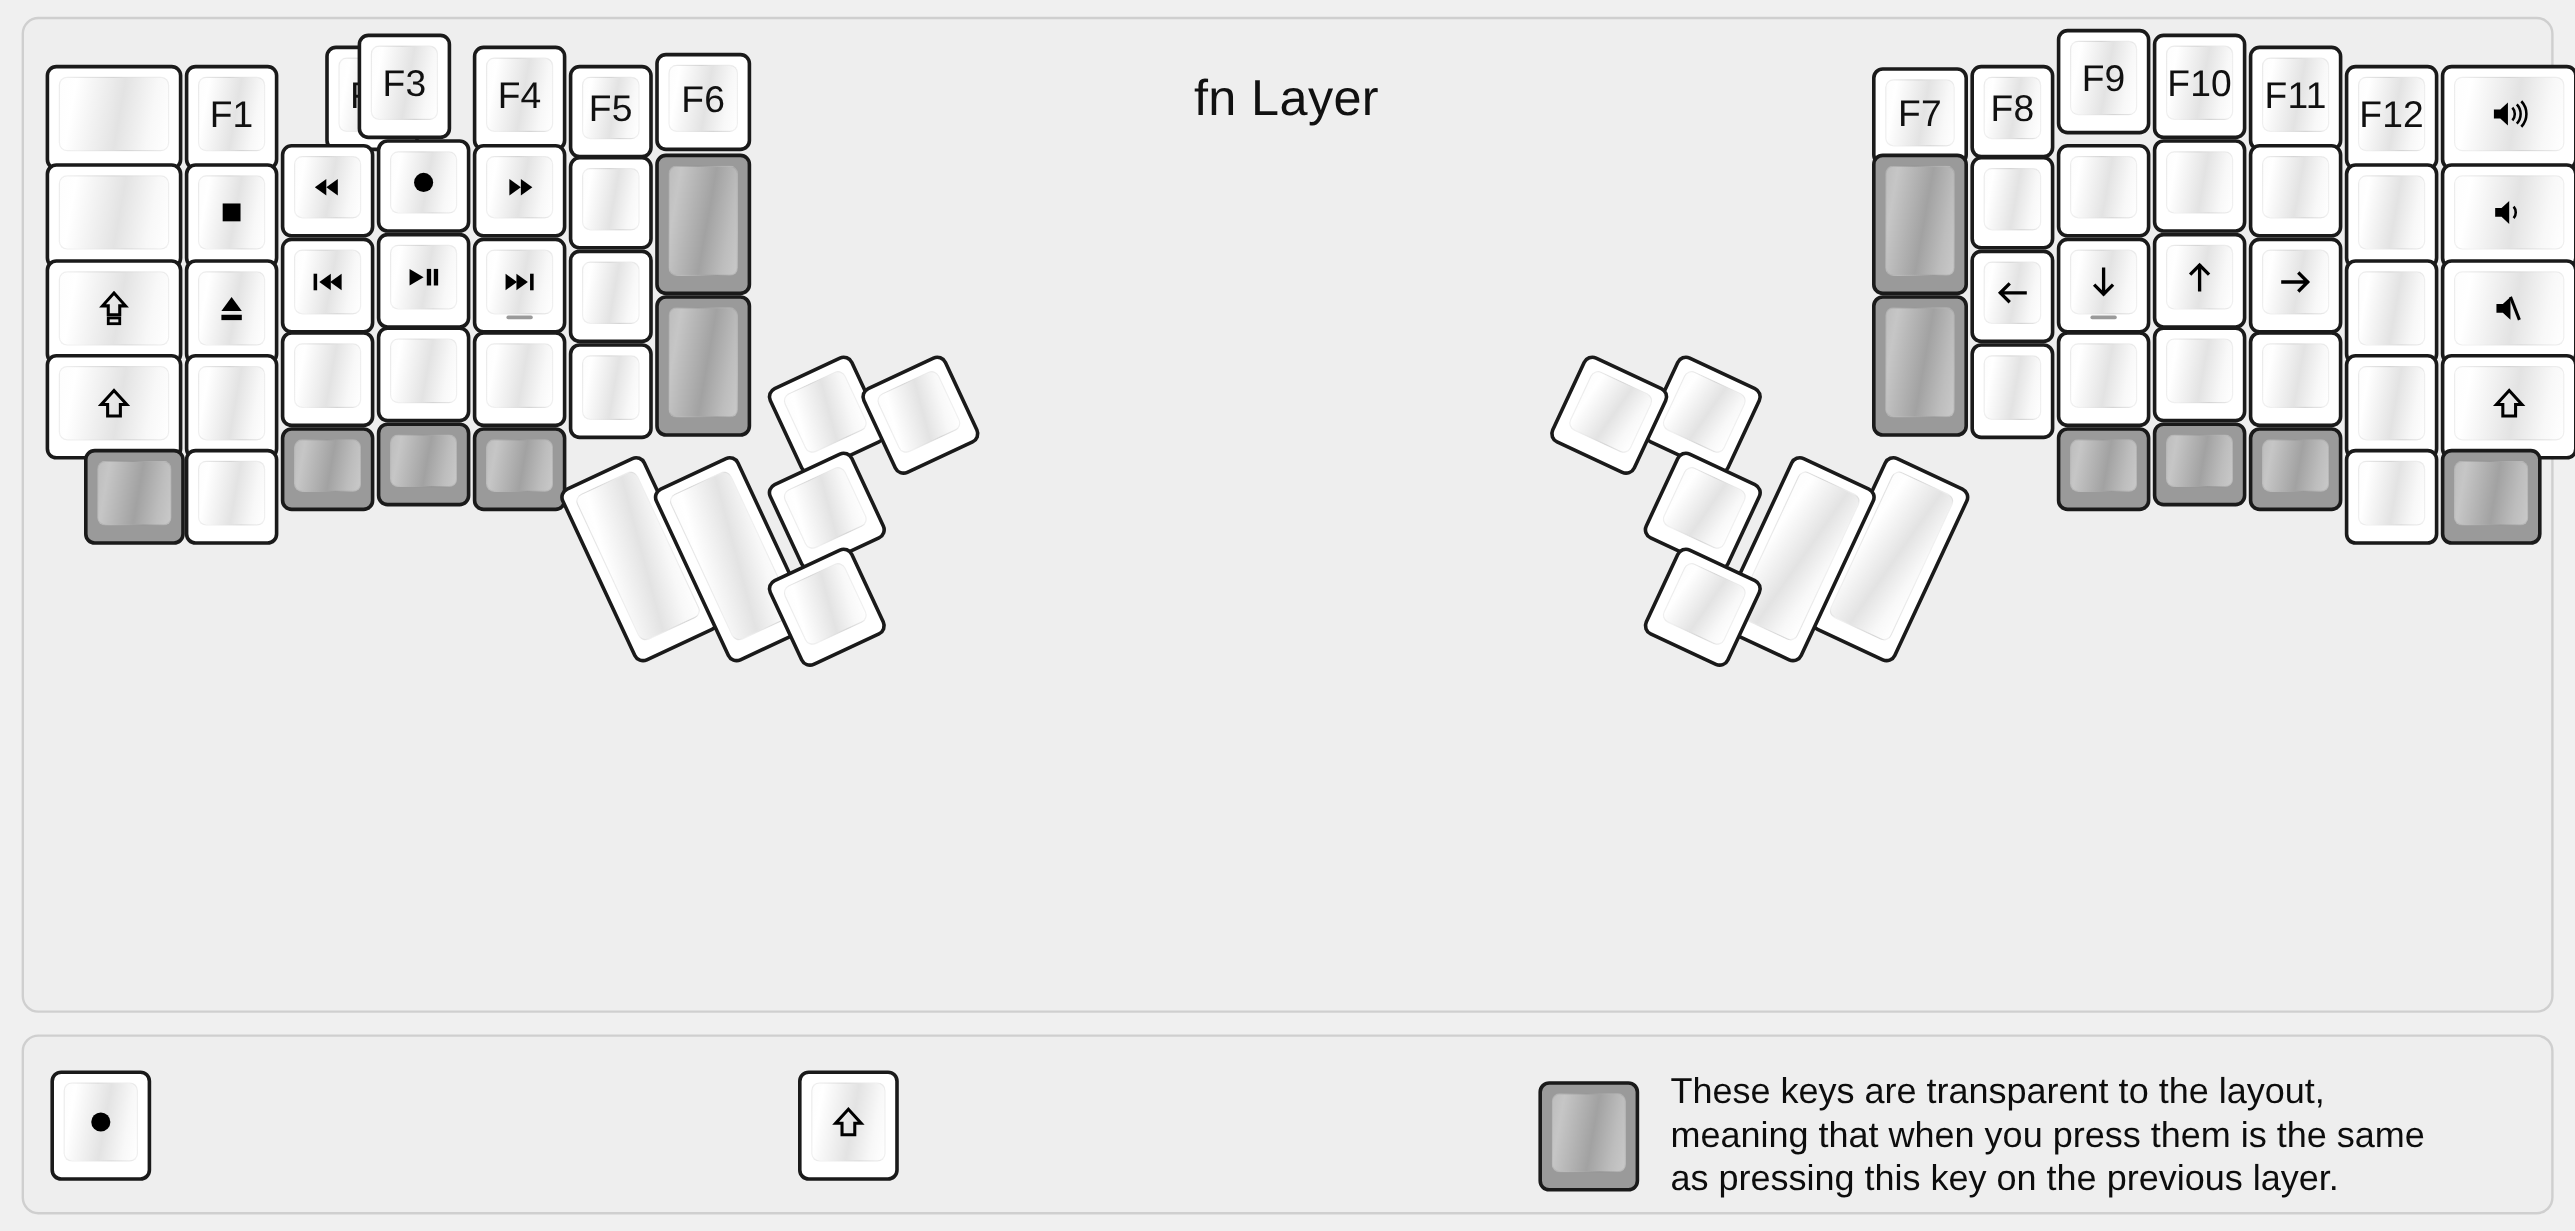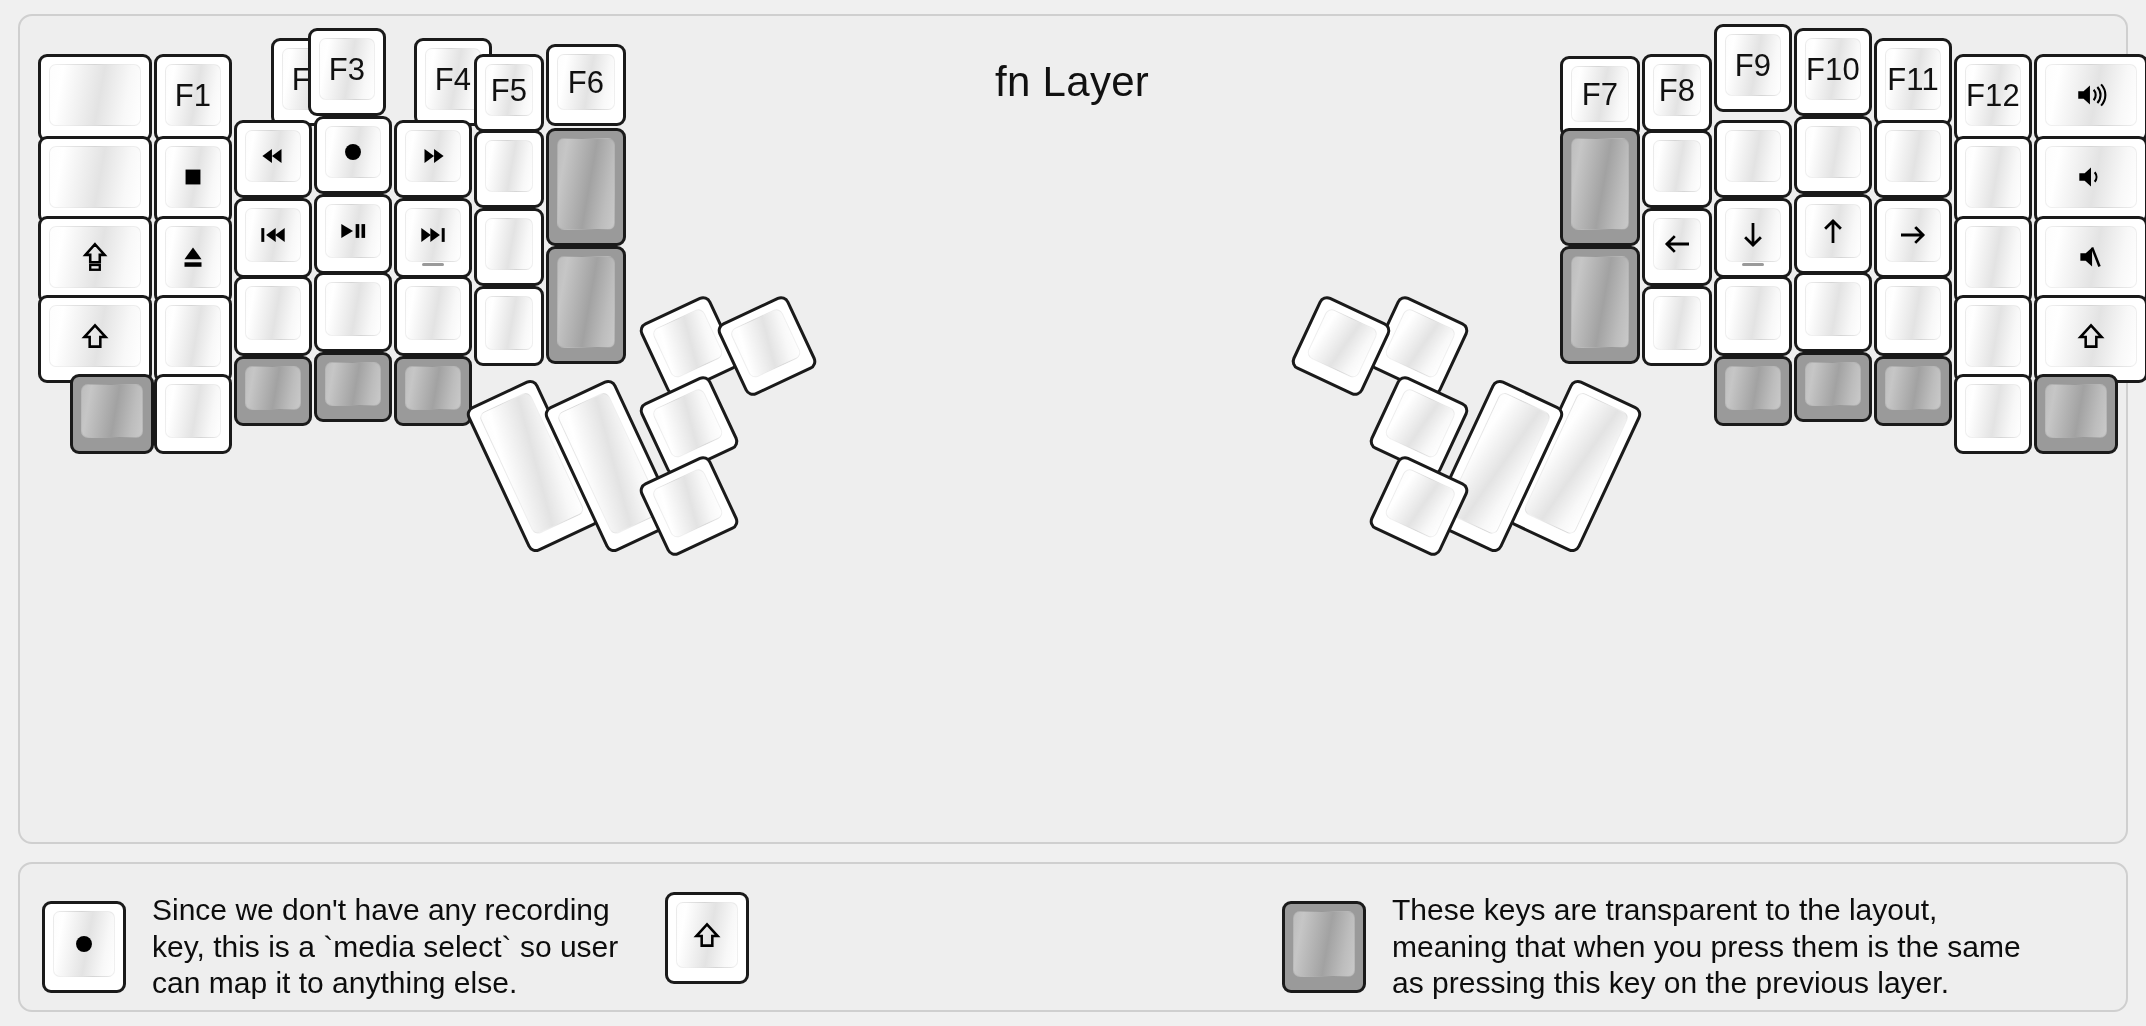--- a/index.html
+++ b/index.html
@@ -185,21 +185,21 @@
               </svg>
             </span>
           </div>
         </div>
         <div class="key" style="left: 214px; top: 260px; width: 78px; height: 80px;">
           <div class="top"></div>
         </div>
         <div class="key trans" style="left: 214px; top: 340px; width: 78px; height: 70px;">
           <div class="top"></div>
         </div>
-        <div class="key" style="left: 288px; top: 12px; width: 78px; height: 88px;">
+        <div class="key" style="left: 278px; top: 12px; width: 78px; height: 88px;">
           <div class="top">
             <span class="legendtxt">F3</span>
           </div>
         </div>
         <div class="key" style="left: 294px; top: 100px; width: 78px; height: 78px;">
           <div class="top">
             <span class="glyph">
               <svg class="ic" width="34" height="34" viewBox="0 0 32 32" fill="#000">
                 <circle cx="16" cy="16" r="7.5"></circle>
               </svg>
@@ -216,21 +216,21 @@
               </svg>
             </span>
           </div>
         </div>
         <div class="key" style="left: 294px; top: 256px; width: 78px; height: 80px;">
           <div class="top"></div>
         </div>
         <div class="key trans" style="left: 294px; top: 336px; width: 78px; height: 70px;">
           <div class="top"></div>
         </div>
-        <div class="key" style="left: 374px; top: 22px; width: 78px; height: 88px; margin-left: 20px;">
+        <div class="key" style="left: 374px; top: 22px; width: 78px; height: 88px;">
           <div class="top">
             <span class="legendtxt">F4</span>
           </div>
         </div>
         <div class="key" style="left: 374px; top: 104px; width: 78px; height: 78px;">
           <div class="top">
             <span class="glyph">
               <svg class="ic" width="34" height="34" viewBox="0 0 32 32" fill="#000">
                 <path d="M17 16 L8 9.5 L8 22.5 Z"></path>
                 <path d="M26 16 L17 9.5 L17 22.5 Z"></path>
@@ -493,23 +493,20 @@
         <div class="lg-item" style="left: 22px; top: 28px;">
           <div class="lg-key">
             <div class="top">
               <span class="glyph">
                 <svg class="ic" width="34" height="34" viewBox="0 0 32 32" fill="#000">
                   <circle cx="16" cy="16" r="7.5"></circle>
                 </svg>
               </span>
             </div>
           </div>
-          <div class="lg-text">Since we don't have any recording
-key, this is a `media select` so user
-can map it to anything else.</div>
         </div>
         <div class="lg-item" style="left: 645px; top: 28px;">
           <div class="lg-key">
             <div class="top">
               <span class="glyph">
                 <svg class="ic" width="34" height="34" viewBox="0 0 32 32" fill="#000">
                   <path d="M16 6 L26 17 L21 17 L21 26 L11 26 L11 17 L6 17 Z" fill="none" stroke="#000" stroke-width="2.4" stroke-linejoin="miter"></path>
                 </svg>
               </span>
             </div>

